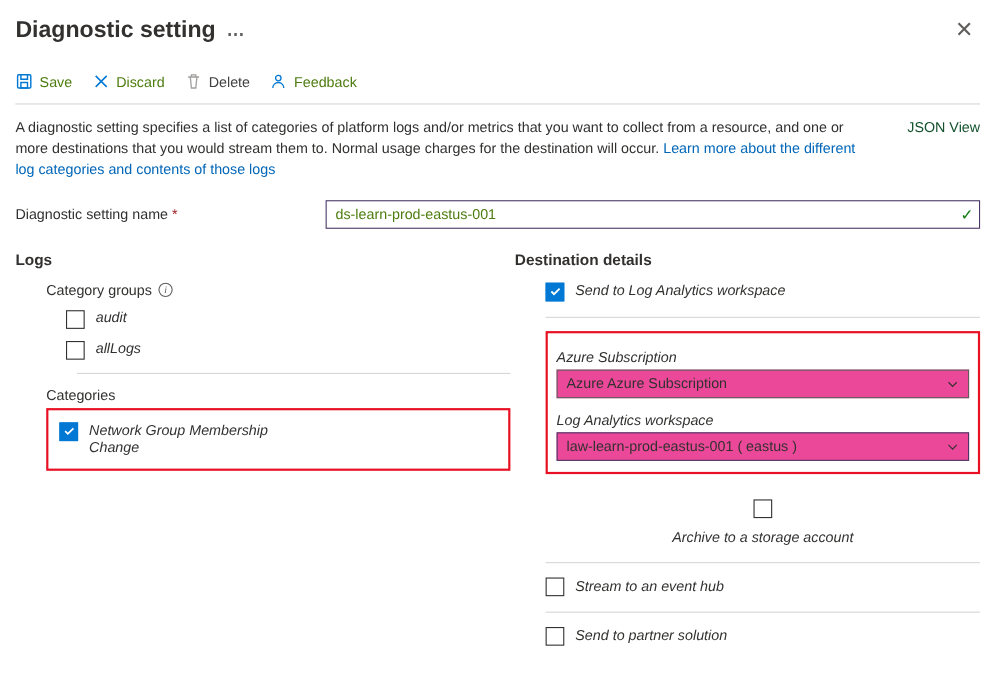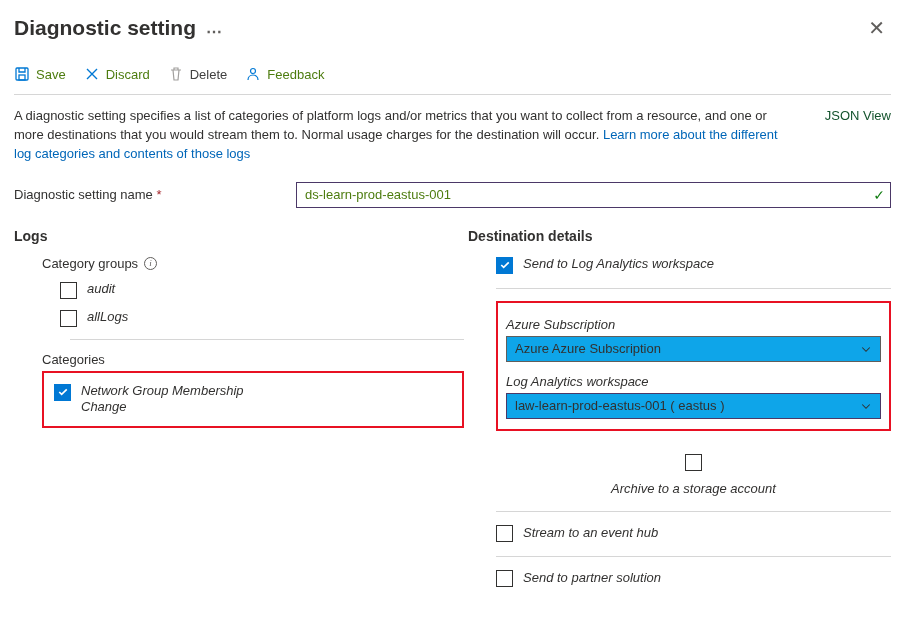--- a/index.html
+++ b/index.html
@@ -124,21 +124,21 @@
   .subhead { font-size:13px; margin: 8px 0 4px 0;}
   .highlight-box { border:2px solid #e81123; padding:6px 4px; margin:2px 0 6px 0;}
   .field-block { margin-top:6px; }
   .field-label { font-size:13px; margin-bottom:4px; display:block;font-style:italic;}
   .select {
     width:100%;
     border:1px solid #605e5c;
     height:26px;
     padding:3px 26px 3px 8px;
     font-size:13px;
-    background:#0ea5e9;
+    background:#ec4899;
     position:relative;
     display:flex;align-items:center;
   }
   .select2 { border:1px solid #4b3867;}
   .select .caret {
     position:absolute; right:8px; top:6px;
   }
   .caret svg{ width:12px;height:12px; color:#323130;}
   .dest-section { margin-bottom:0; }
   .dest-sep { border:none;border-top:1px solid #d6d6d6; margin: 14px 0 12px 0;}

